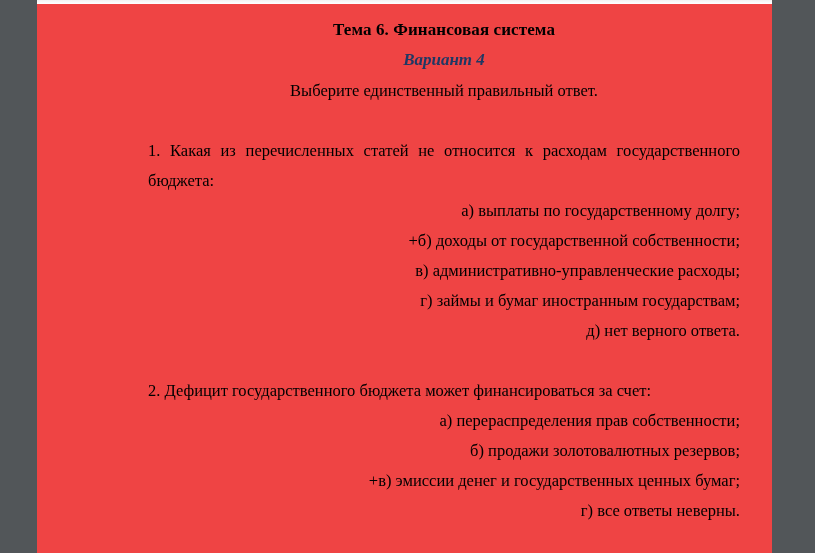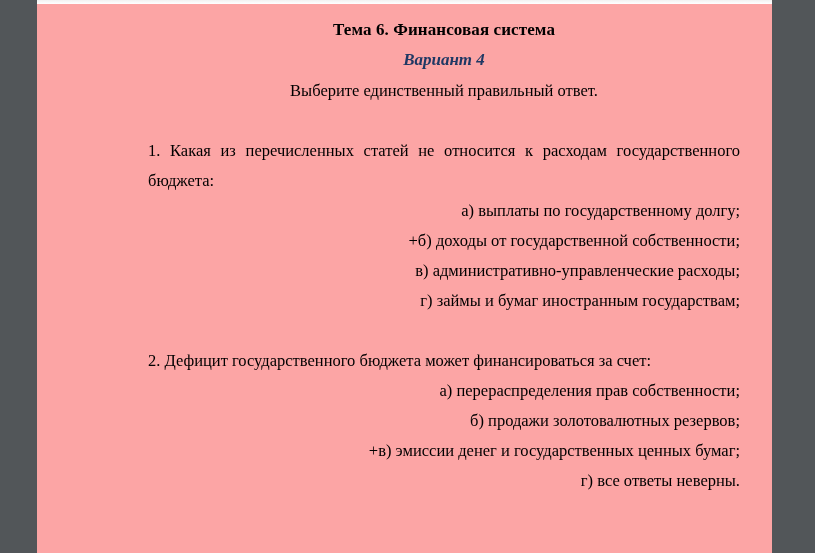--- a/index.html
+++ b/index.html
@@ -21,21 +21,21 @@
     background: #525659;
   }
 
   
   #page {
     position: absolute;
     left: 37px;
     top: 0px;
     width: 735px;
     height: 553px;
-    background: #fca5a5;
+    background: #ef4444;
     box-sizing: border-box;
     overflow: hidden;
   }
 
   
   #page-top-seam {
     position: absolute;
     left: 0;
     top: 0;
     width: 100%;
@@ -120,20 +120,21 @@
       <div class="variant">Вариант 4</div>
 
       <div class="instruction">Выберите единственный правильный ответ.</div>
 
       <div class="question-block">
         <p class="question-stem">1. Какая из перечисленных статей не относится к расходам государственного бюджета:</p>
         <p class="option">а) выплаты по государственному долгу;</p>
         <p class="option">+б) доходы от государственной собственности;</p>
         <p class="option">в) административно-управленческие расходы;</p>
         <p class="option">г) займы и бумаг иностранным государствам;</p>
+        <p class="option">д) нет верного ответа.</p>
       </div>
 
       <div class="spacer-line"></div>
 
       <div>
         <p class="question-stem">2. Дефицит государственного бюджета может финансироваться за счет:</p>
         <p class="option">а) перераспределения прав собственности;</p>
         <p class="option">б) продажи золотовалютных резервов;</p>
         <p class="option">+в) эмиссии денег и государственных ценных бумаг;</p>
         <p class="option">г) все ответы неверны.</p>

